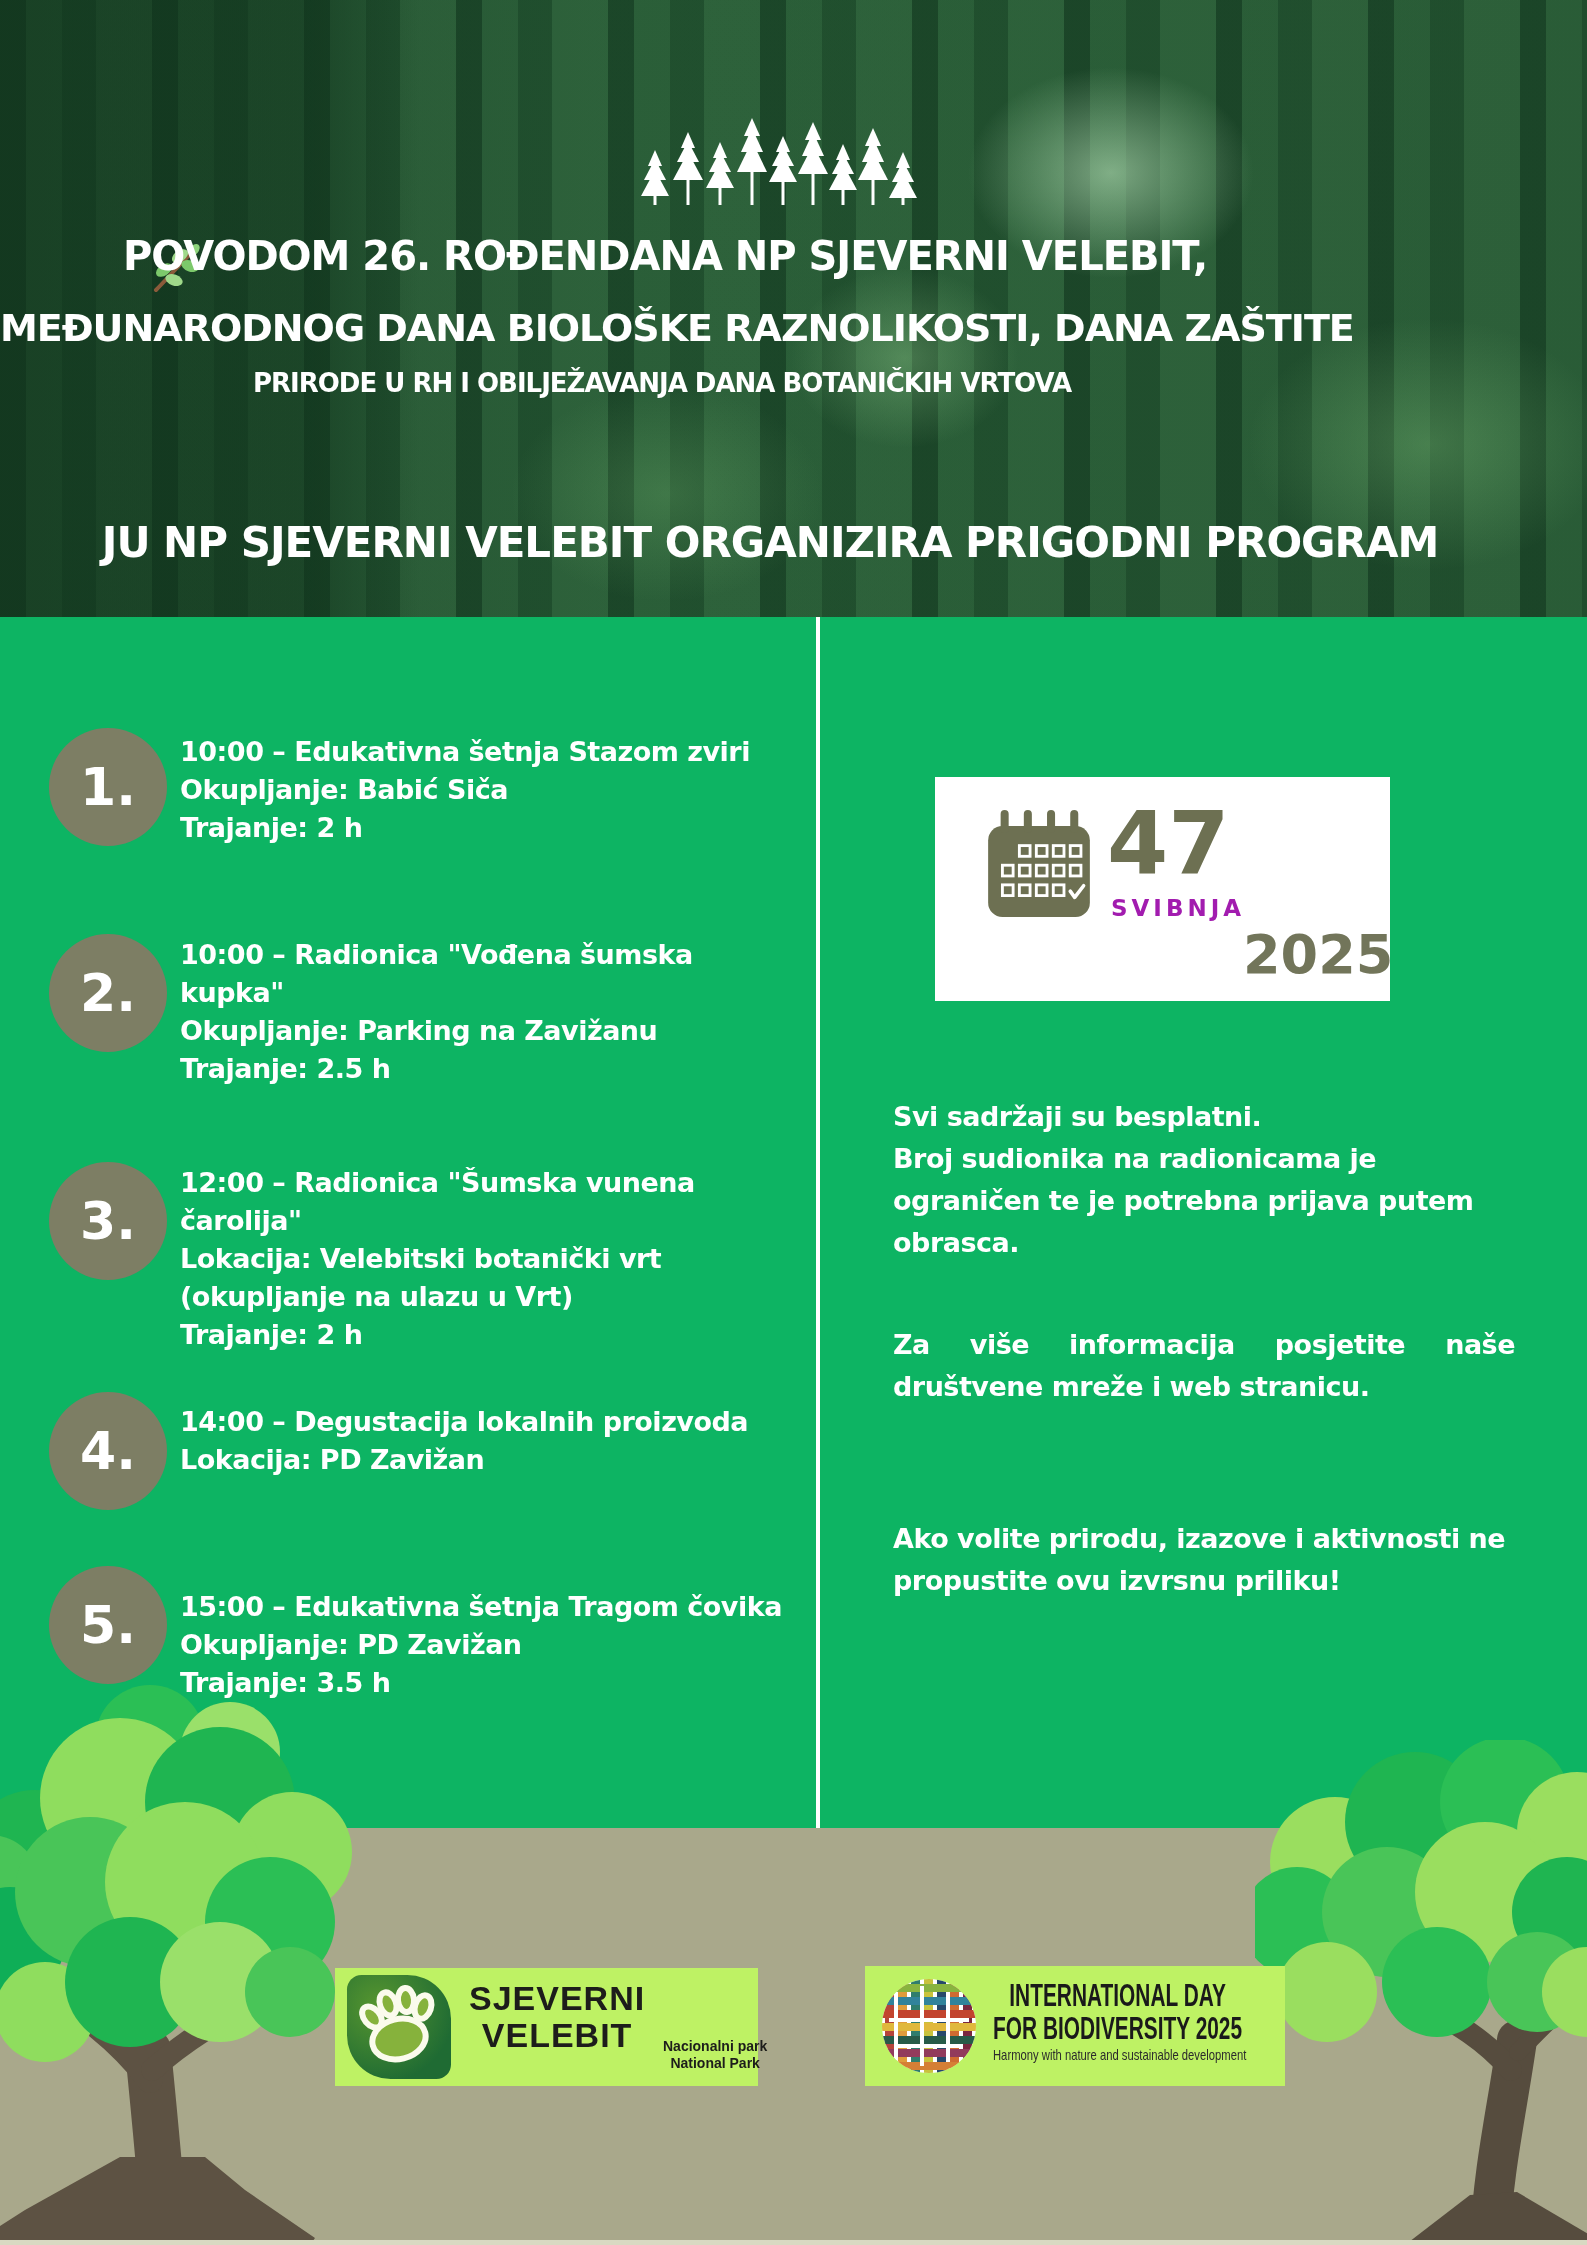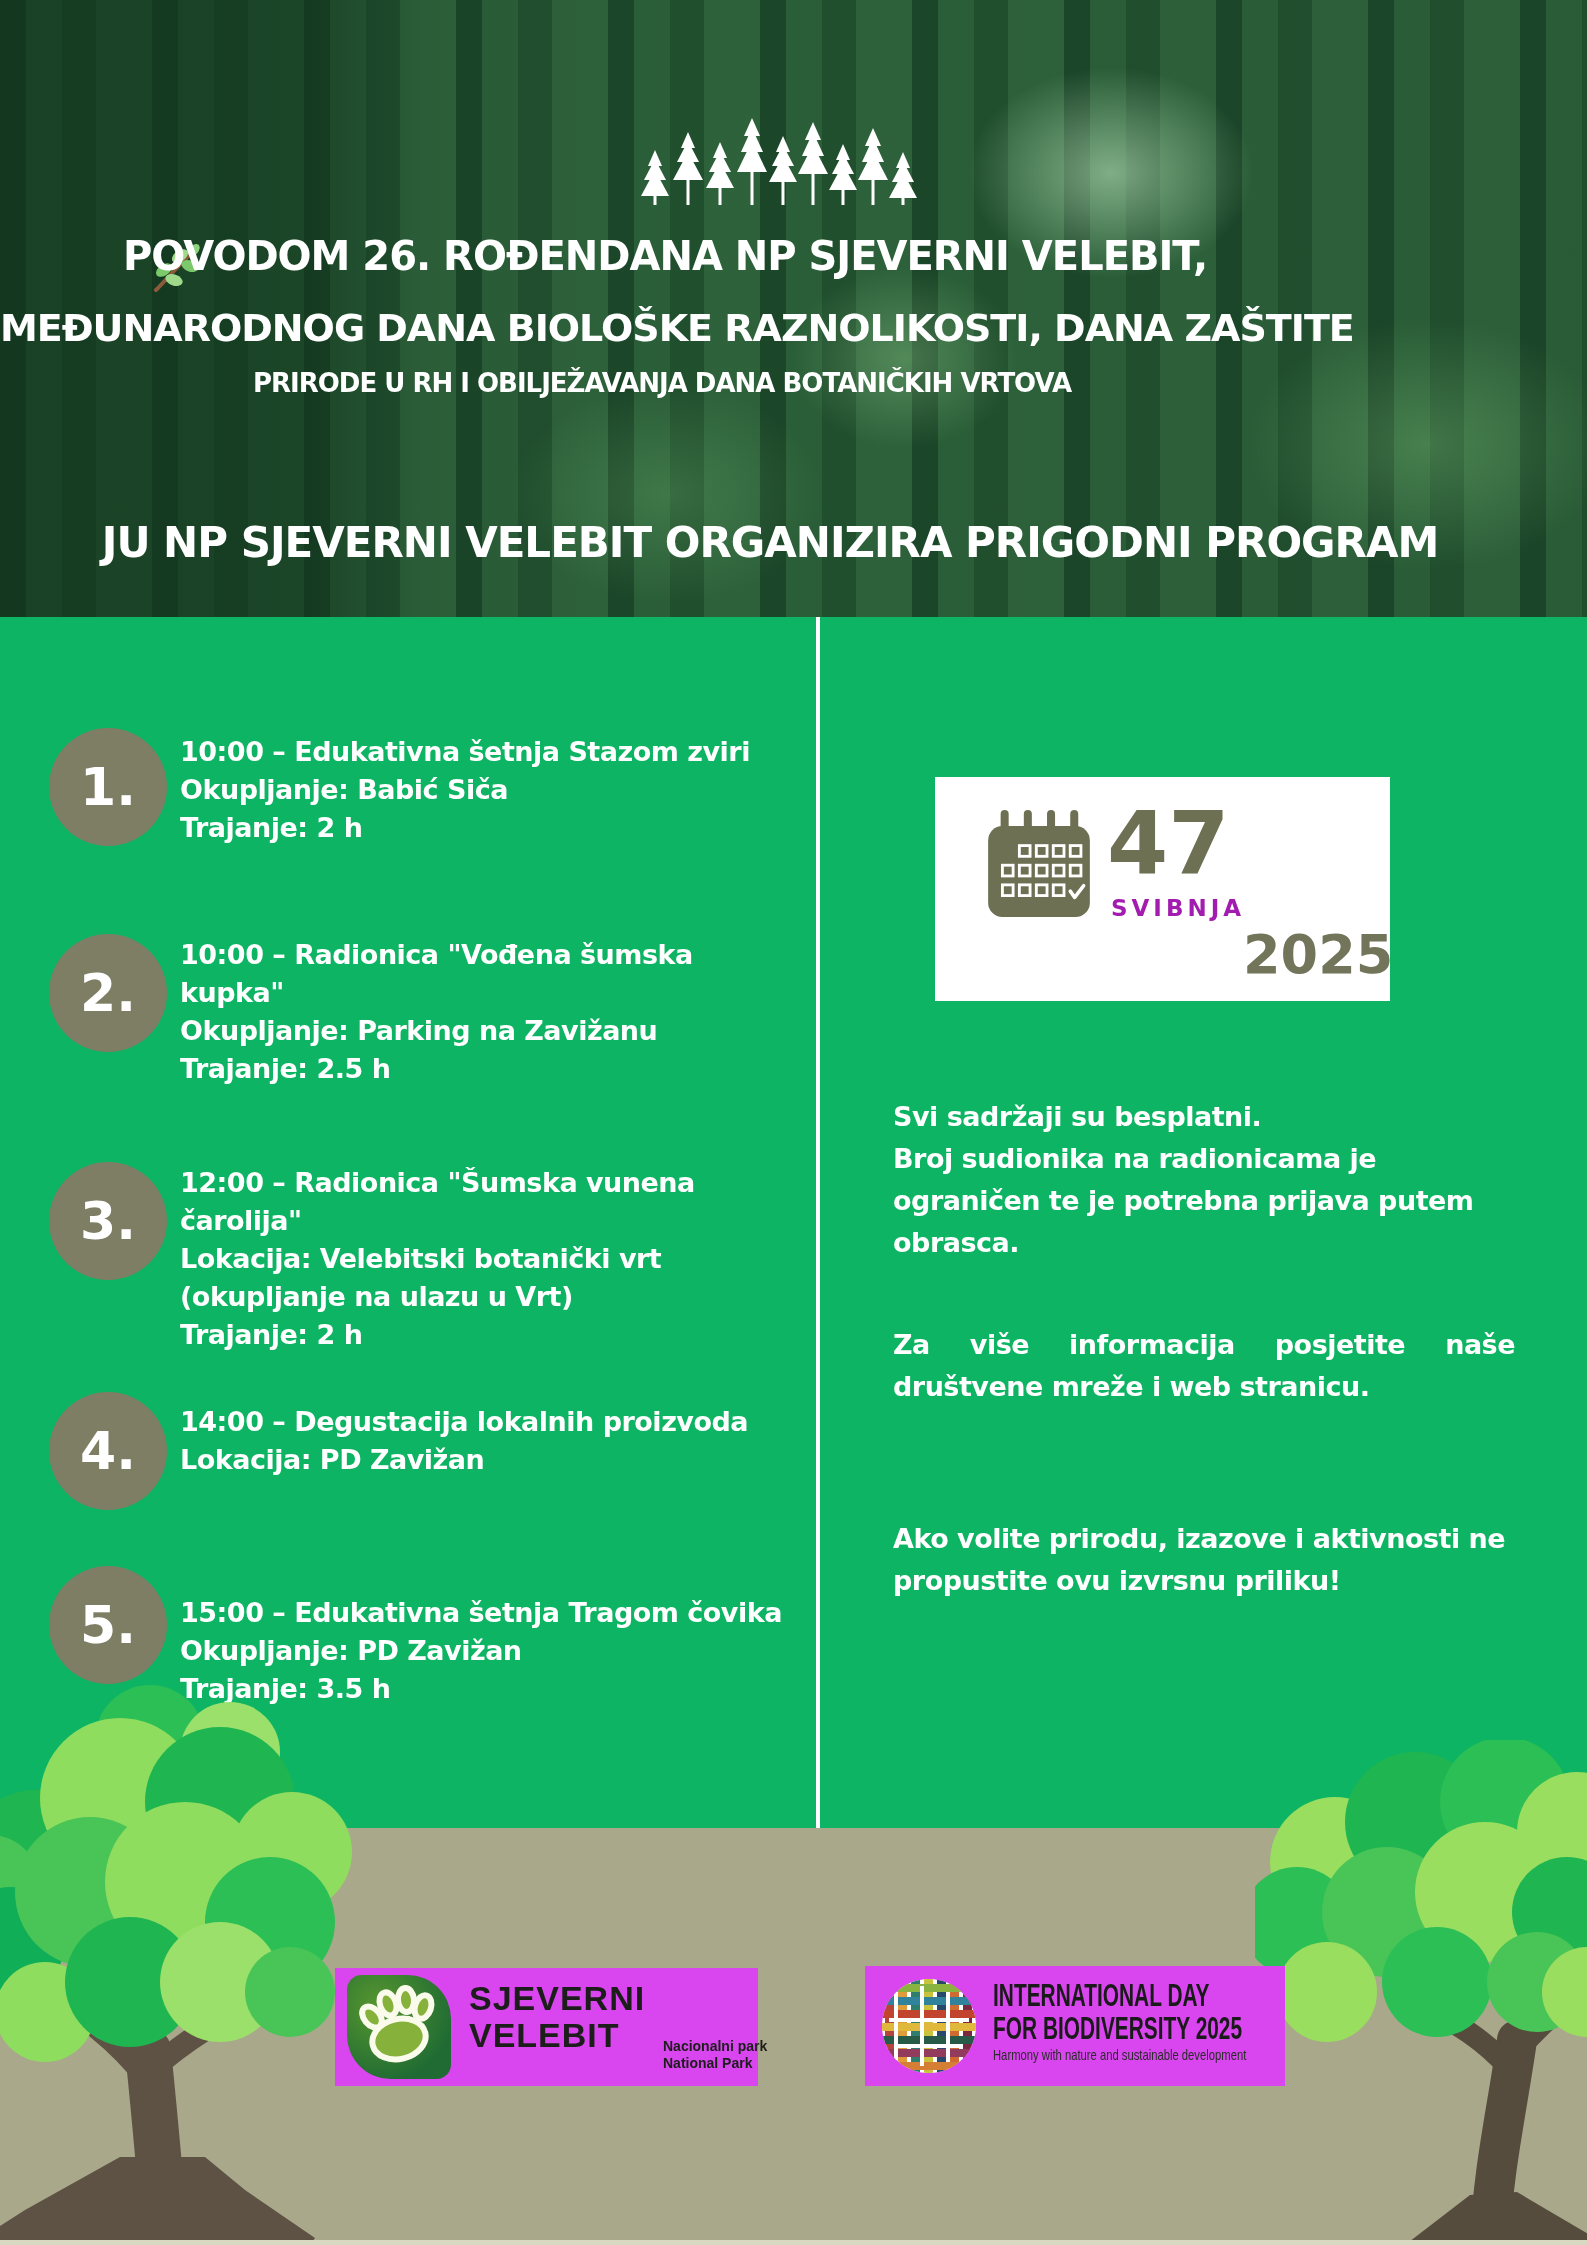--- a/index.html
+++ b/index.html
@@ -48,21 +48,21 @@
   .para{position:absolute; left:893px; width:640px;}
   .rln{height:42px; line-height:42px; font-size:27px; font-weight:700; letter-spacing:-.5px; color:#fff; white-space:nowrap;}
   .rjust{white-space:normal; text-align:justify; text-align-last:justify; width:622px;}
   
   .footer{position:absolute; left:0; top:1828px; width:1587px; height:417px; background:#a9a88b;}
   .bottom-strip{position:absolute; left:0; top:2240px; width:1587px; height:5px; background:#d9d9c2;}
   .tree{position:absolute;}
   .tree-left{left:-30px; top:1680px; width:400px; height:565px;}
   .tree-right{left:1255px; top:1740px; width:340px; height:505px;}
   
-  .card{position:absolute; background:#d946ef;}
+  .card{position:absolute; background:#bef264;text-align:center;}
   .card-park{left:335px; top:1968px; width:423px; height:118px;}
   .card-bio{left:865px; top:1966px; width:420px; height:120px;}
   .leaf{
     position:absolute; left:12px; top:7px; width:104px; height:104px;
     background:radial-gradient(circle at 30% 30%, #57962f, #1f6b33 75%);
     border-radius:14% 42% 14% 42%;
   }
   .paw{position:absolute; left:0; top:0; width:104px; height:104px;}
   .park-title{position:absolute; left:134px; top:12px; color:#1d1d1b; font-family:"Liberation Sans", sans-serif;
     font-weight:800; font-size:34px; line-height:37px; letter-spacing:1px; white-space:nowrap;}
@@ -200,21 +200,21 @@
     <div class="lines" style="top:11px">
       <div class="ln">14:00 – Degustacija lokalnih proizvoda</div>
       <div class="ln">Lokacija: PD Zavižan</div>
     </div>
   </section>
 
   <section class="event" style="top:1566px">
     <div class="badge">
         <span>5.</span>
       </div>
-    <div class="lines" style="top:28px">
+    <div class="lines" style="top:22px">
       <div class="ln">15:00 – Edukativna šetnja Tragom čovika</div>
       <div class="ln">Okupljanje: PD Zavižan</div>
       <div class="ln">Trajanje: 3.5 h</div>
     </div>
   </section>
 
   <div class="date-card">
     <svg class="cal" viewBox="0 0 130 135">
       <rect x="8" y="26" width="114" height="102" rx="16" fill="#6d7052"></rect>
       <rect x="22" y="8" width="9" height="26" rx="4.5" fill="#6d7052"></rect>

